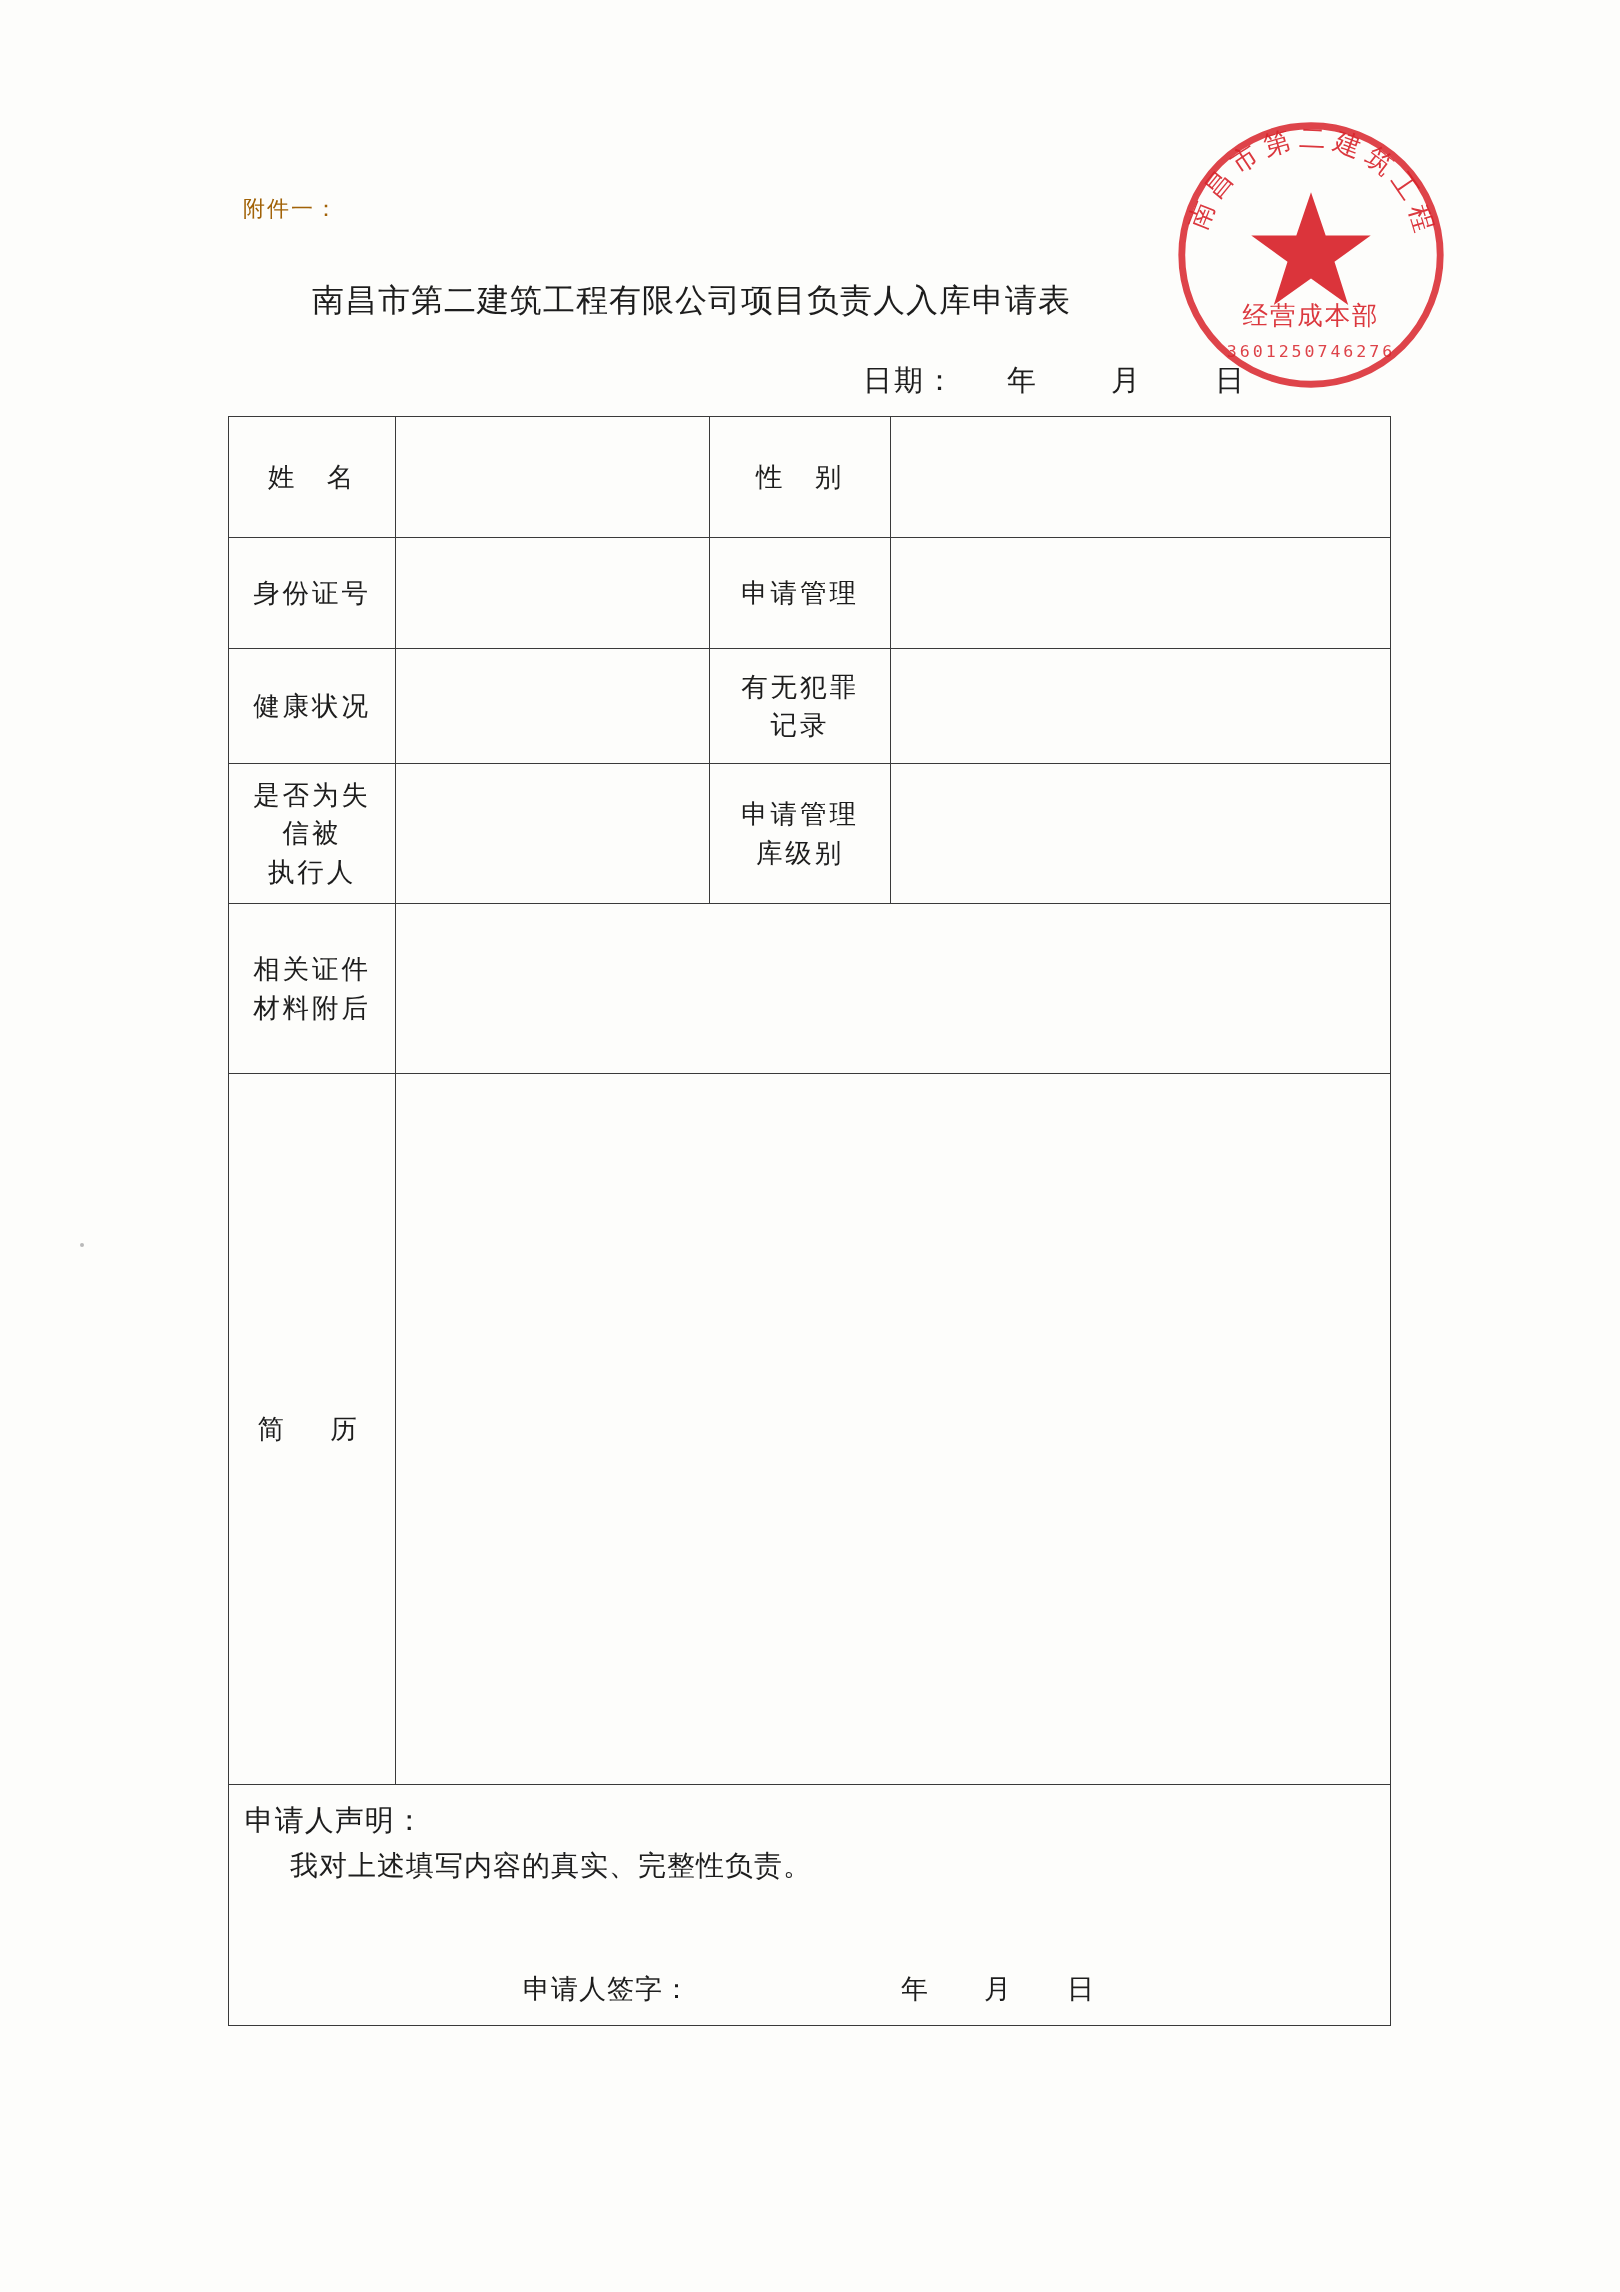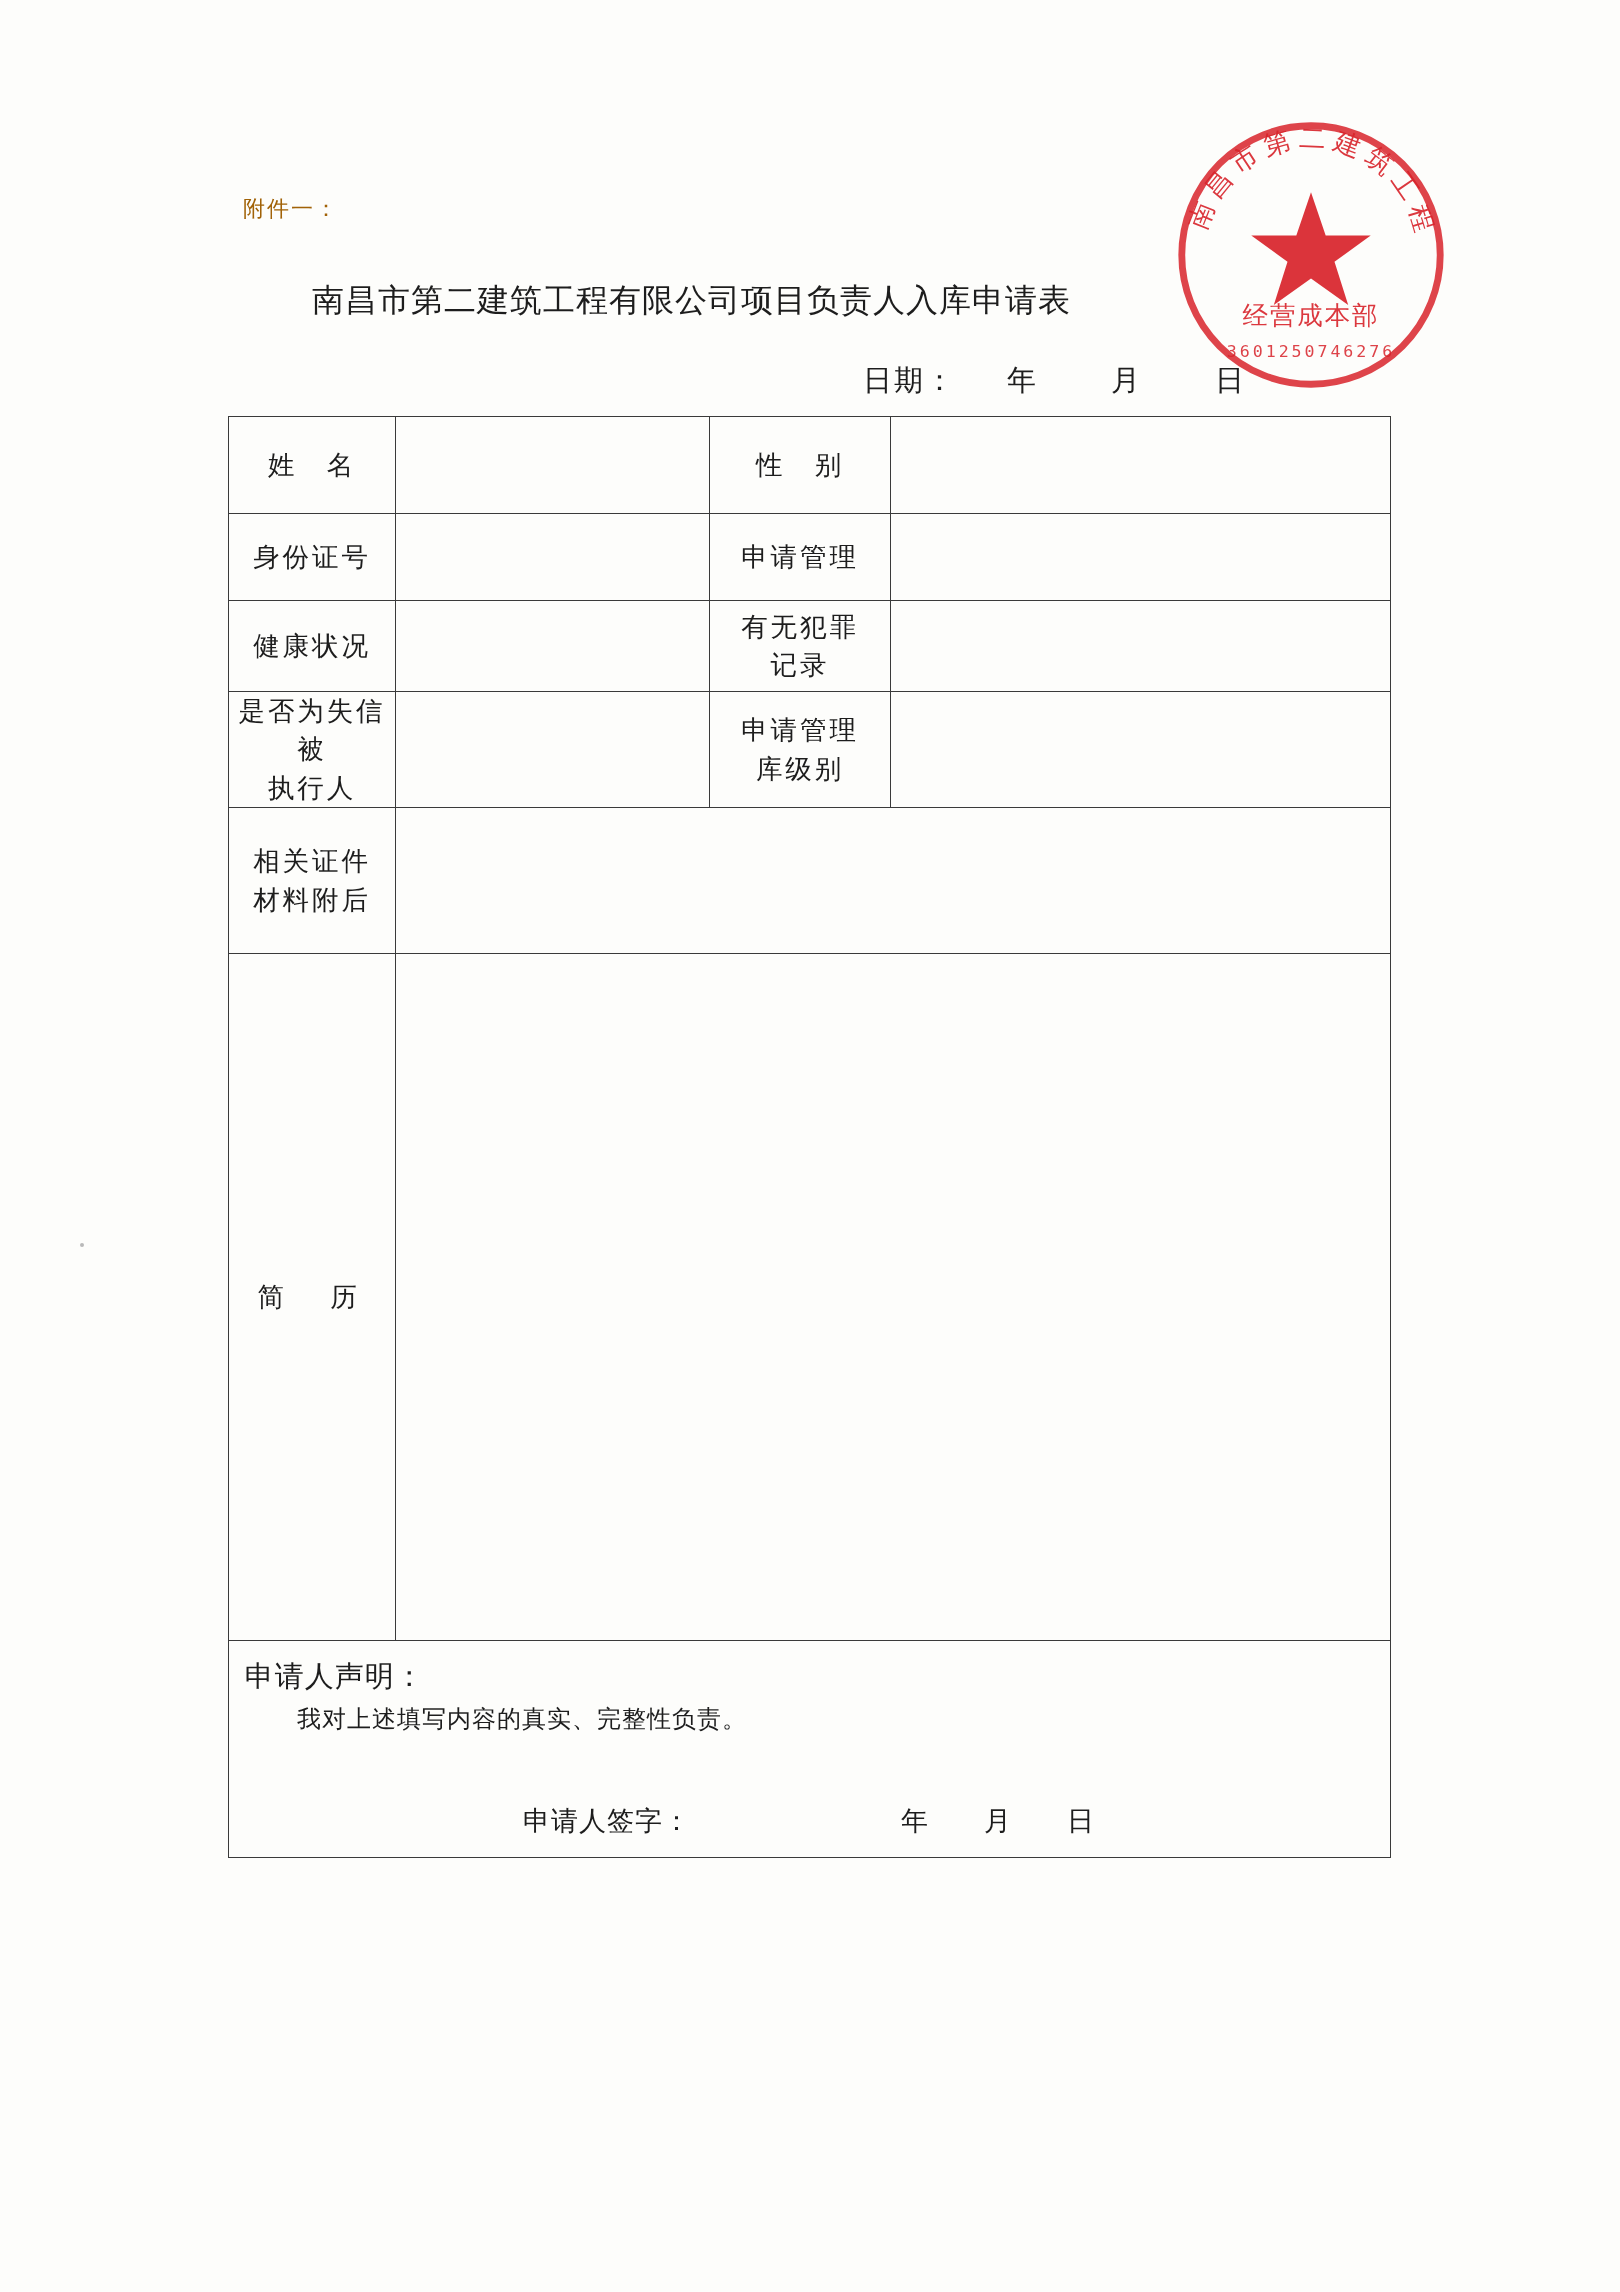--- a/index.html
+++ b/index.html
@@ -70,21 +70,21 @@
     width: 1161px;
     border-collapse: collapse;
     table-layout: fixed;
   }
   .form-table td {
     border: 1.6px solid #3a3a3a;
     font-size: 26.5px;
     color: #1d1d1d;
     text-align: center;
     vertical-align: middle;
-    padding: 0;
+    padding: 12px;
     line-height: 1.45;
   }
   .lbl { letter-spacing: 2.9px; white-space: pre-line; }
   .r1 td { height: 96px; }
   .r2 td { height: 86px; }
   .r3 td { height: 90px; }
   .r4 td { height: 90px; }
   .r5 td { height: 145px; }
   .r6 td { height: 686px; }
   .cell-empty { background: transparent; }
@@ -97,23 +97,23 @@
   }
   .decl-title {
     position: absolute;
     left: 15.7px;
     top: 13.7px;
     font-size: 29px;
     letter-spacing: 1px;
   }
   .decl-body {
     position: absolute;
-    left: 68px;
+    left: 61px;
     top: 61px;
-    font-size: 24px;
+    font-size: 28px;
     letter-spacing: 1px;
     text-align: right;
   }
   .sign-row {
     position: absolute;
     left: 294px;
     bottom: 17.6px;
     font-size: 27px;
     letter-spacing: 1px;
     white-space: nowrap;

